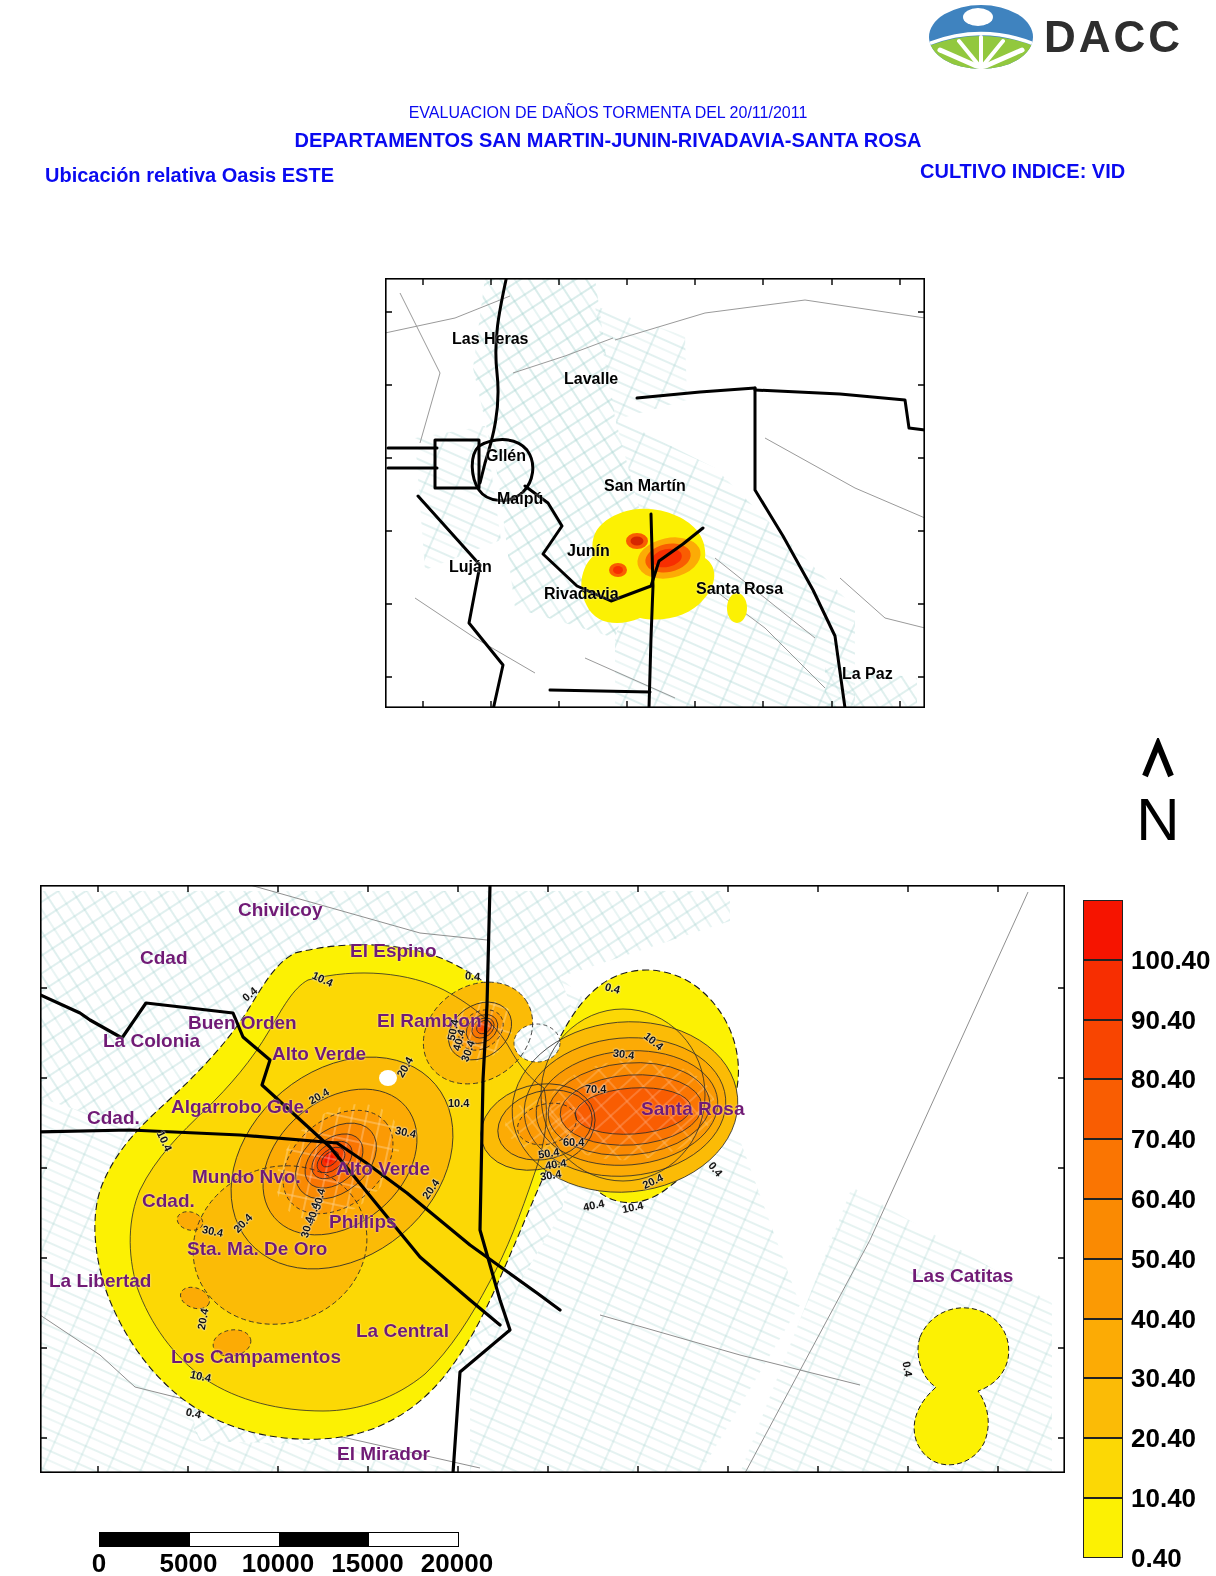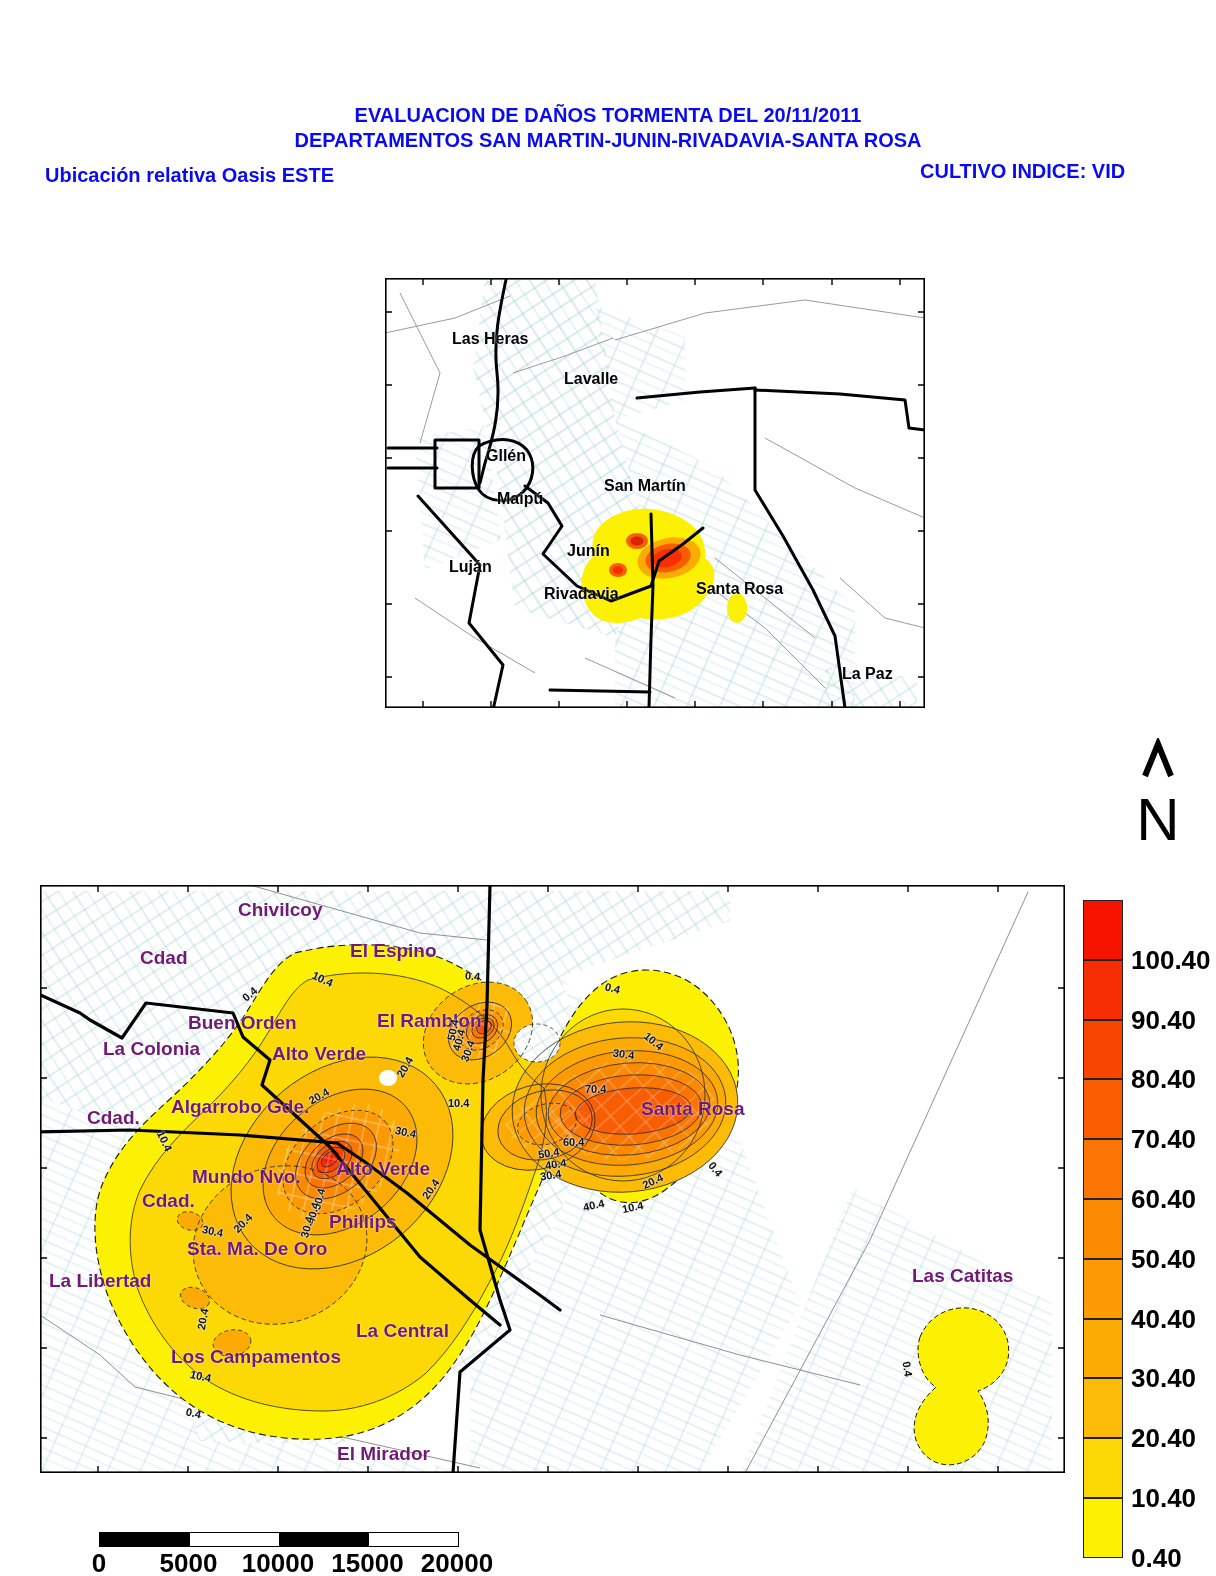--- a/index.html
+++ b/index.html
@@ -3,21 +3,21 @@
 <meta charset="utf-8">
 <style>
   html,body{margin:0;padding:0;background:#fff;}
   .page{position:relative;width:1216px;height:1576px;background:#ffffff;
         font-family:"Liberation Sans",sans-serif;overflow:hidden;}
 
   
   .logo{position:absolute;left:928px;top:2px;width:260px;height:70px;display:flex;align-items:center;}
   .logo-text{font-size:44px;font-weight:700;color:#2e2e2e;letter-spacing:3px;margin-left:10px;line-height:1;}
   .title1{position:absolute;left:0;top:104px;width:1216px;text-align:center;
-          font-size:20px;font-weight:700;color:#0a0af0;}
+          font-size:16px;font-weight:400;color:#0a0af0;}
   .title2{position:absolute;left:0;top:129px;width:1216px;text-align:center;
           font-size:20px;font-weight:700;color:#0a0af0;}
   .cap-left{position:absolute;left:45px;top:164px;font-size:20px;font-weight:700;color:#0a0af0;}
   .cap-right{position:absolute;left:920px;top:160px;font-size:20px;font-weight:700;color:#0a0af0;}
 
   
   .locator{position:absolute;left:385px;top:278px;width:540px;height:430px;}
   .mainmap{position:absolute;left:40px;top:885px;width:1025px;height:588px;}
   .maplayer{position:absolute;left:0;top:0;}
   .loc{position:absolute;font-size:16px;font-weight:700;color:#000;white-space:nowrap;
@@ -43,20 +43,43 @@
           display:flex;box-sizing:content-box;}
   .sb-seg{height:100%;flex:1 1 auto;}
   .sb-label{position:absolute;top:16px;transform:translateX(-50%);
           font-size:26px;font-weight:700;color:#000;}
 </style>
 </head>
 <body>
 
 <div class="page">
 
+  <div class="logo">
+    <svg width="106" height="66" viewBox="0 0 106 66">
+      <defs>
+          <clipPath id="lg">
+            <ellipse cx="53" cy="33" rx="52" ry="32"></ellipse>
+          </clipPath>
+        </defs>
+      <g clip-path="url(#lg)">
+        <rect x="0" y="0" width="106" height="66" fill="#3f83bf"></rect>
+        <path d="M0,42 Q53,22 106,42 L106,66 L0,66 Z" fill="#92c83e"></path>
+        <path d="M0,40 Q53,19 106,40" fill="none" stroke="#ffffff" stroke-width="3.5"></path>
+        <ellipse cx="50" cy="13" rx="15" ry="9" fill="#ffffff"></ellipse>
+        <g stroke="#ffffff" stroke-linecap="round">
+          <line x1="53" y1="64" x2="12" y2="46" stroke-width="5"></line>
+          <line x1="53" y1="64" x2="31" y2="37" stroke-width="4"></line>
+          <line x1="53" y1="64" x2="53" y2="33" stroke-width="4"></line>
+          <line x1="53" y1="64" x2="75" y2="37" stroke-width="4"></line>
+          <line x1="53" y1="64" x2="94" y2="46" stroke-width="5"></line>
+        </g>
+      </g>
+    </svg>
+    <span class="logo-text">DACC</span>
+  </div>
 
   <div class="title1">EVALUACION DE DAÑOS TORMENTA DEL 20/11/2011</div>
   <div class="title2">DEPARTAMENTOS SAN MARTIN-JUNIN-RIVADAVIA-SANTA ROSA</div>
   <div class="cap-left">Ubicación relativa Oasis ESTE</div>
   <div class="cap-right">CULTIVO INDICE: VID</div>
 
   <div class="locator">
     <svg class="maplayer" width="540" height="430" viewBox="0 0 540 430">
       <defs>
         <pattern id="q1" width="24" height="15" patternUnits="userSpaceOnUse" patternTransform="rotate(-33)">
@@ -290,21 +313,21 @@
         <path d="M58,581 L58,588 M148,581 L148,588 M238,581 L238,588 M328,581 L328,588 M418,581 L418,588 M508,581 L508,588 M598,581 L598,588 M688,581 L688,588 M778,581 L778,588 M868,581 L868,588 M958,581 L958,588"></path>
         <path d="M0,103 L7,103 M0,193 L7,193 M0,283 L7,283 M0,373 L7,373 M0,463 L7,463 M0,553 L7,553"></path>
         <path d="M1018,103 L1025,103 M1018,193 L1025,193 M1018,283 L1025,283 M1018,373 L1025,373 M1018,463 L1025,463 M1018,553 L1025,553"></path>
       </g>
     </svg>
     <div class="maplayer" id="main-labels">
         <span class="place" style="left: 198px; top: 14px;">Chivilcoy</span>
         <span class="place" style="left: 100px; top: 62px;">Cdad</span>
         <span class="place" style="left: 278px; top: 55px; padding-left: 32px;">El Espino</span>
         <span class="place" style="left: 148px; top: 83px; margin-top: 44px;">Buen Orden</span>
-        <span class="place" style="left: 63px; top: 145px; margin-top: 8px;">La Colonia</span>
+        <span class="place" style="left: 63px; top: 145px;">La Colonia</span>
         <span class="place" style="left: 337px; top: 125px;">El Ramblon</span>
         <span class="place" style="left: 232px; top: 158px;">Alto Verde</span>
         <span class="place" style="left: 47px; top: 222px;">Cdad.</span>
         <span class="place" style="left: 131px; top: 211px;">Algarrobo Gde.</span>
         <span class="place" style="left: 152px; top: 281px;">Mundo Nvo.</span>
         <span class="place" style="left: 296px; top: 273px;">Alto Verde</span>
         <span class="place" style="left: 102px; top: 305px;">Cdad.</span>
         <span class="place" style="left: 289px; top: 326px;">Phillips</span>
         <span class="place" style="left: 147px; top: 353px;">Sta. Ma. De Oro</span>
         <span class="place" style="left: 9px; top: 385px;">La Libertad</span>

